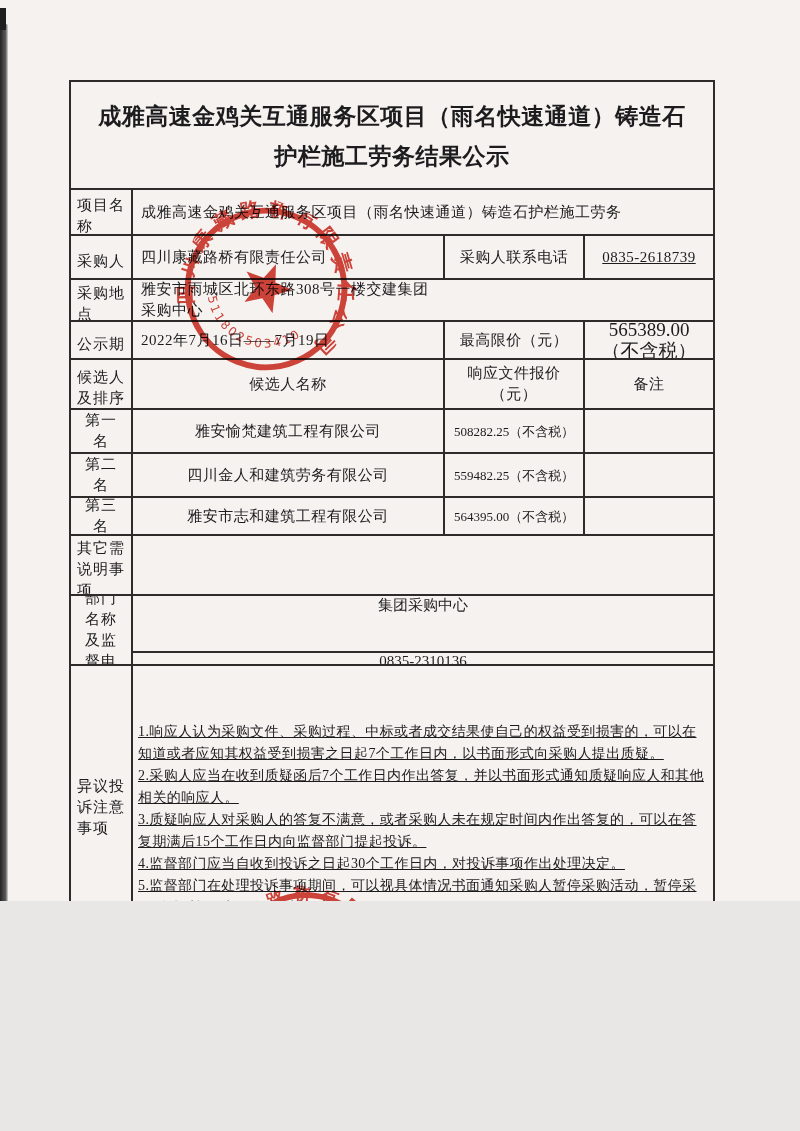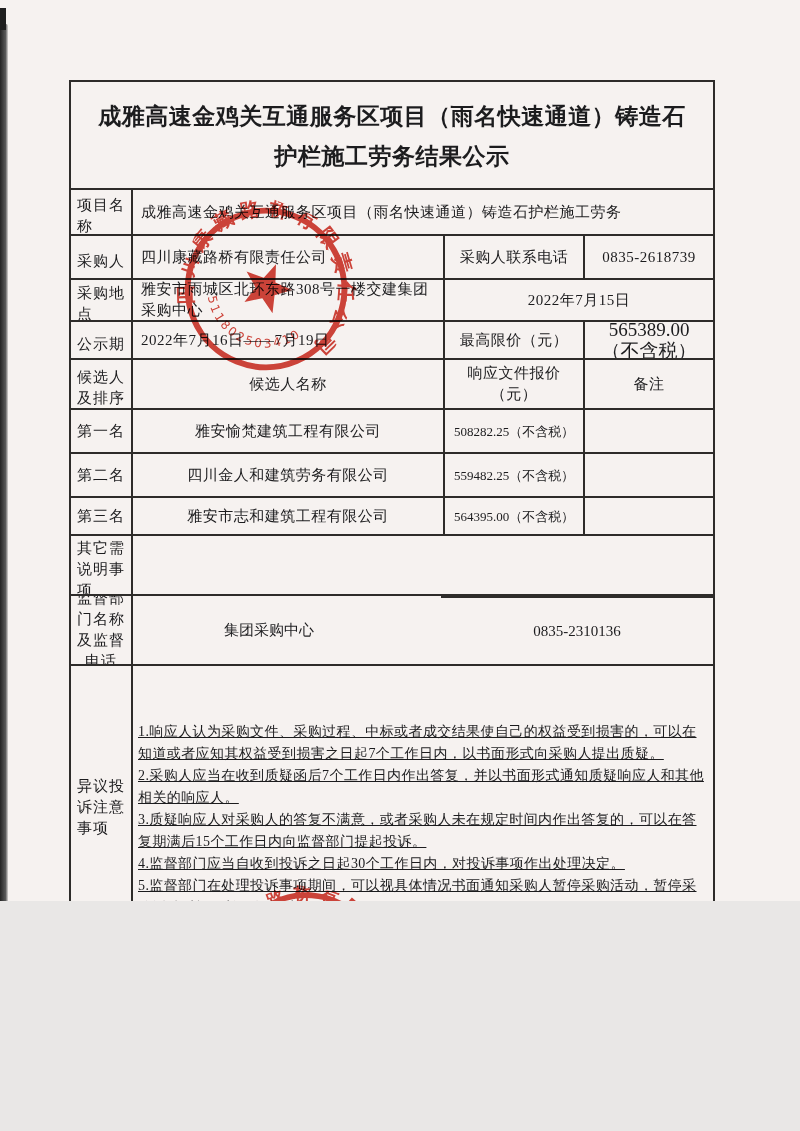--- a/index.html
+++ b/index.html
@@ -35,30 +35,30 @@
   .c1{width:60px;flex:0 0 60px;}
   .c2{width:312px;flex:0 0 312px;}
   .c3{width:140px;flex:0 0 140px;}
   .c4{flex:1;}
   .vmid{display:flex;align-items:center;}
   .hc{justify-content:center;text-align:center;}
   .lbl{
     font-size:15px;line-height:21px;padding:10px 2px 2px 6px;
     display:flex;align-items:center;word-break:break-all;letter-spacing:1px;
   }
-  .lbl.center{justify-content:center;text-align:center;padding:2px 1px;}
+  .lbl.center{justify-content:center;text-align:center;padding:2px 9px;}
   .val{font-size:15px;line-height:21px;padding:4px 8px;letter-spacing:.5px;}
   .title-cell{
     width:100%;text-align:center;font-weight:bold;font-size:23px;
     line-height:40px;padding:15px 20px 0 20px;letter-spacing:.5px;
   }
-  .num{font-family:"Liberation Serif","DejaVu Serif",serif;}
+  .num{font-family:"Liberation Serif","DejaVu Serif",serif;text-decoration:underline;}
   .small-num{font-size:19px;letter-spacing:0;}
   .price-cell{font-size:13px;letter-spacing:0;}
-  .stack{display:flex;flex-direction:row;flex:1;gap:36px;}
+  .stack{display:flex;flex-direction:column;flex:1;gap:36px;}
   .substack > .subrow + .subrow{border-top:2px solid var(--line);}
   .subrow{flex:1;display:flex;align-items:center;justify-content:center;font-size:15px;}
   .objection-text{
     font-size:14px;line-height:22px;padding:55px 8px 6px 5px;letter-spacing:.4px;text-decoration:underline;
   }
   .sig-row{align-items:center;}
   .sig-cell{width:100%;display:flex;align-items:center;padding-left:8px;font-size:15px;letter-spacing:1px;}
   
   .seal{position:absolute;mix-blend-mode:multiply;opacity:.9;}
   .seal-top{left:180px;top:203px;width:172px;height:172px;transform:rotate(22deg);}
@@ -87,21 +87,20 @@
     <div class="trow" style="height:44px">
       <div class="cell c1 lbl">采购人</div>
       <div class="cell c2 val vmid">四川康藏路桥有限责任公司</div>
       <div class="cell c3 val vmid hc">采购人联系电话</div>
       <div class="cell c4 val vmid hc num">0835-2618739</div>
     </div>
 
     <div class="trow" style="height:42px">
       <div class="cell c1 lbl">采购地点</div>
       <div class="cell c2 val vmid">雅安市雨城区北环东路308号一楼交建集团采购中心</div>
-      <div class="cell c4 val vmid hc">2022年7月15日</div>
     </div>
 
     <div class="trow" style="height:38px">
       <div class="cell c1 lbl">公示期</div>
       <div class="cell c2 val vmid">2022年7月16日——7月19日</div>
       <div class="cell c3 val vmid hc">最高限价（元）</div>
       <div class="cell c4 val vmid hc small-num">565389.00（不含税）</div>
     </div>
 
     <div class="trow" style="height:50px">

